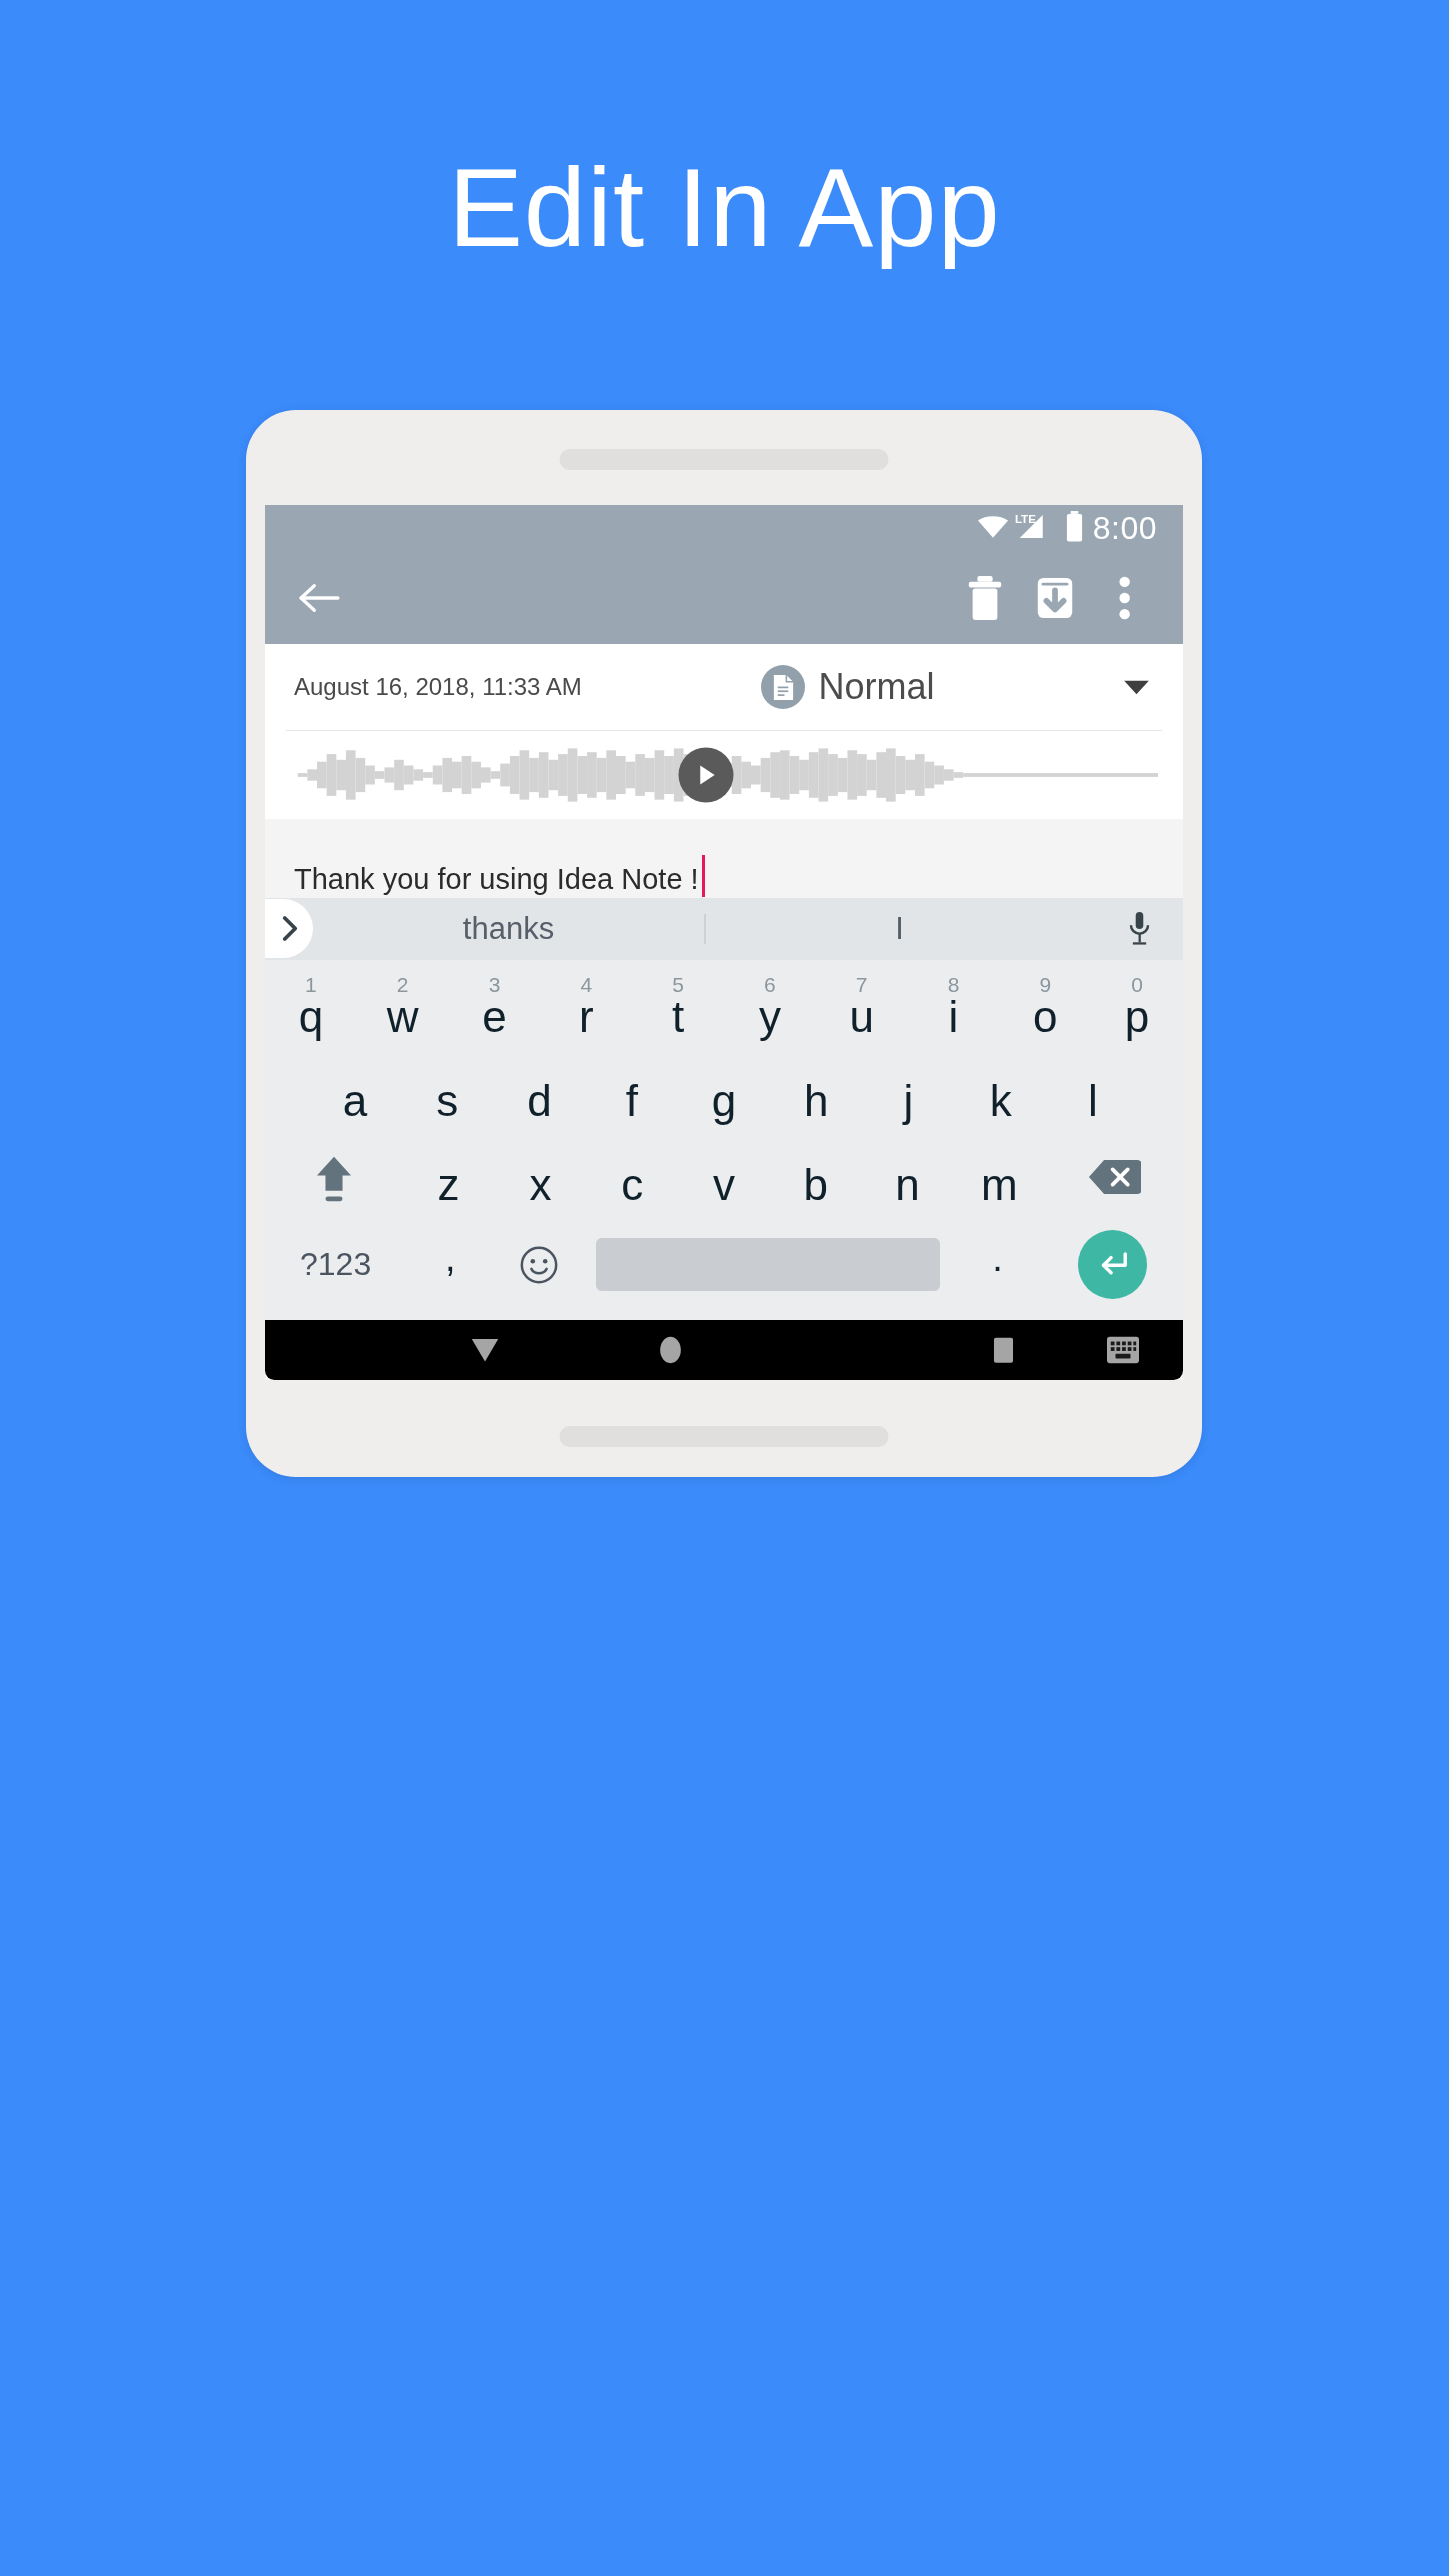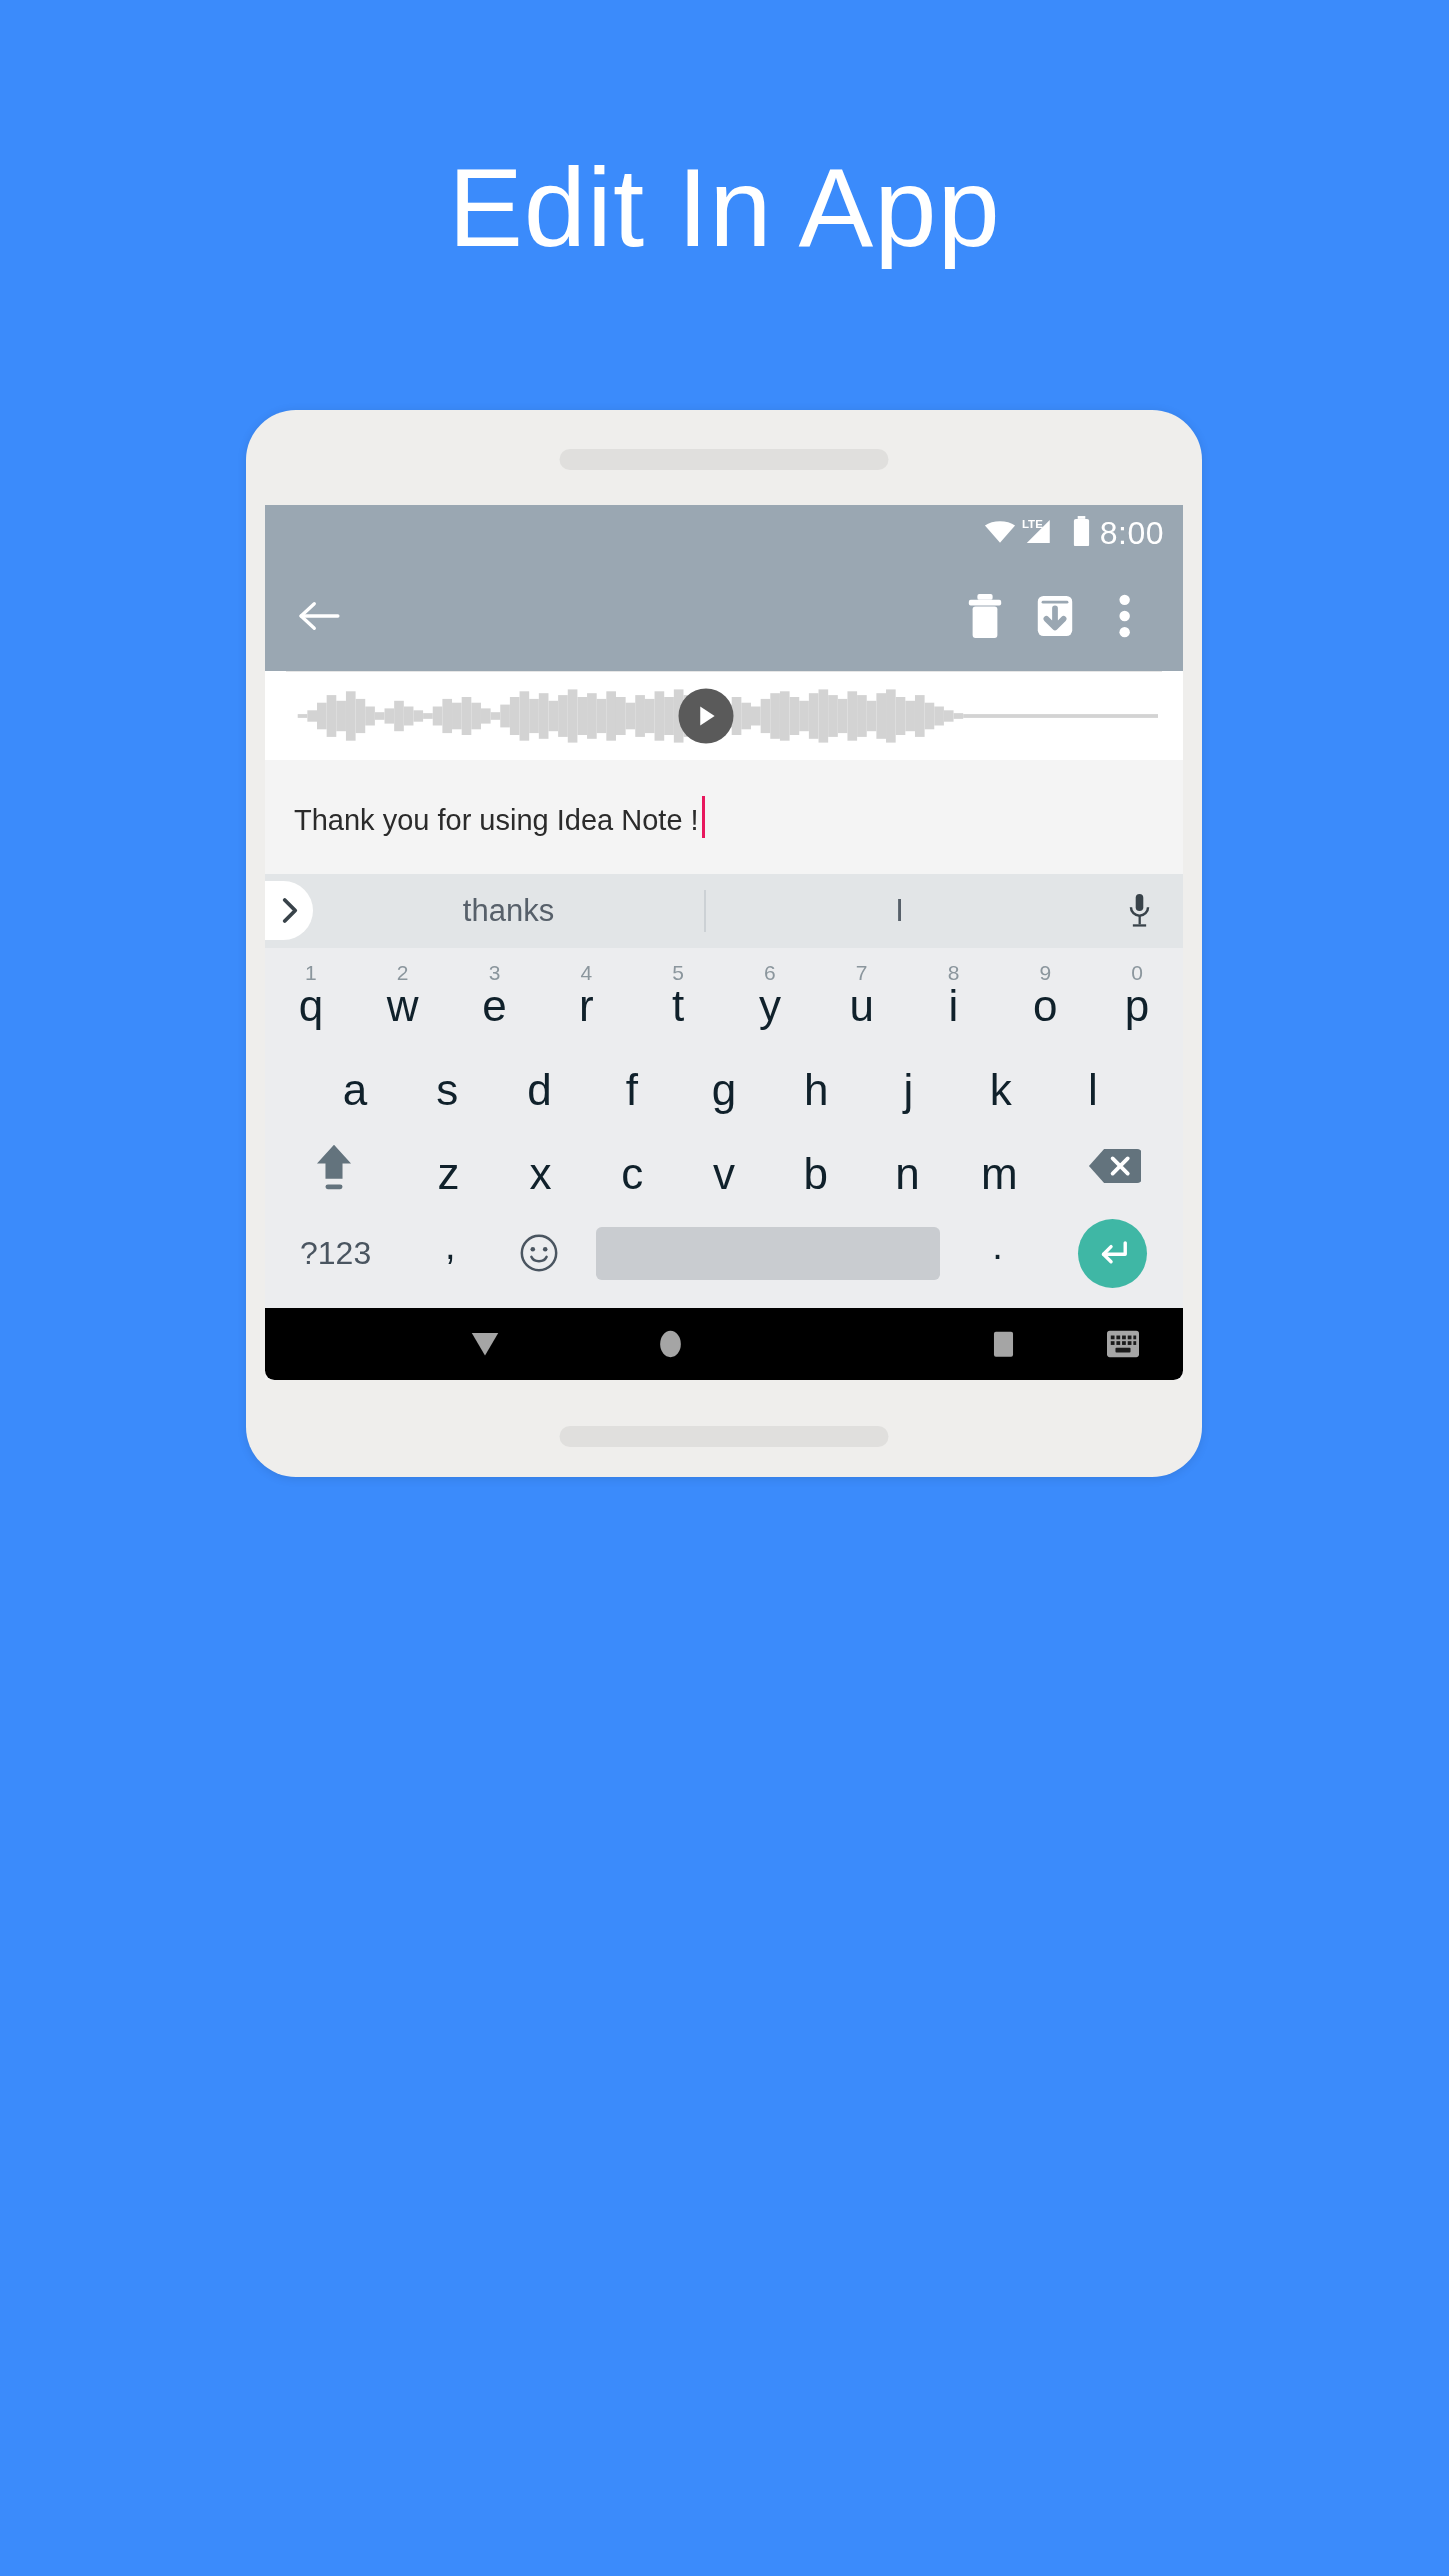--- a/index.html
+++ b/index.html
@@ -45,21 +45,21 @@
     position:absolute;left:19px;top:95px;
     width:918px;height:875px;
     background:#f4f4f4;
     overflow:hidden;
     display:flex;flex-direction:column;
   }
   
   #status-bar{
     height:56px;background:#9aa7b2;
     display:flex;align-items:center;justify-content:flex-end;
-    padding-right:19px;box-sizing:border-box;
+    padding-right:26px;box-sizing:border-box;
     gap:5px;
   }
   .sb-ic{display:block;}
   #status-clock{
     color:#ffffff;font-size:32px;font-weight:400;letter-spacing:0.5px;
     margin-left:3.8px;line-height:1;
   }
   
   #app-toolbar{
     height:110px;background:#9aa7b2;
@@ -234,20 +234,40 @@
       <span class="tb-btn">
         <svg width="13.3" height="44" viewBox="0 0 14 46">
           <circle cx="7" cy="6" r="5.5" fill="#ffffff"></circle>
           <circle cx="7" cy="23" r="5.5" fill="#ffffff"></circle>
           <circle cx="7" cy="40" r="5.5" fill="#ffffff"></circle>
         </svg>
       </span>
     </div>
 
     <div id="note-header">
+      <div id="note-meta">
+        <span id="note-date">August 16, 2018, 11:33 AM</span>
+        <span id="note-type-group">
+          <span id="note-type-icon">
+            <svg width="25" height="29" viewBox="0 0 26 30">
+              <path d="M3 2 H16 L23 9 V28 H3 Z" fill="#ffffff"></path>
+              <path d="M16 2 V9 H23" fill="none" stroke="#92a0ac" stroke-width="1.6"></path>
+              <rect x="7" y="14" width="11" height="1.8" fill="#92a0ac"></rect>
+              <rect x="7" y="18" width="11" height="1.8" fill="#92a0ac"></rect>
+              <rect x="7" y="22" width="7" height="1.8" fill="#92a0ac"></rect>
+            </svg>
+          </span>
+          <span id="note-type-label">Normal</span>
+        </span>
+        <span id="note-type-caret">
+          <svg width="29" height="19" viewBox="0 0 30 20">
+              <path d="M2 3 L15 17 L28 3 Z" fill="#3f3f3f"></path>
+            </svg>
+        </span>
+      </div>
       <div id="note-divider"></div>
       <div id="audio-player">
         <div id="waveform">
           <svg viewBox="0 0 900 80" preserveAspectRatio="none">
             <g fill="#d3d3d3">
               <rect x="8" y="38" width="10" height="4"></rect>
               <rect x="18" y="34" width="10" height="12"></rect>
               <rect x="28" y="26" width="10" height="28"></rect>
               <rect x="38" y="18" width="10" height="44"></rect>
               <rect x="48" y="24" width="10" height="32"></rect>

